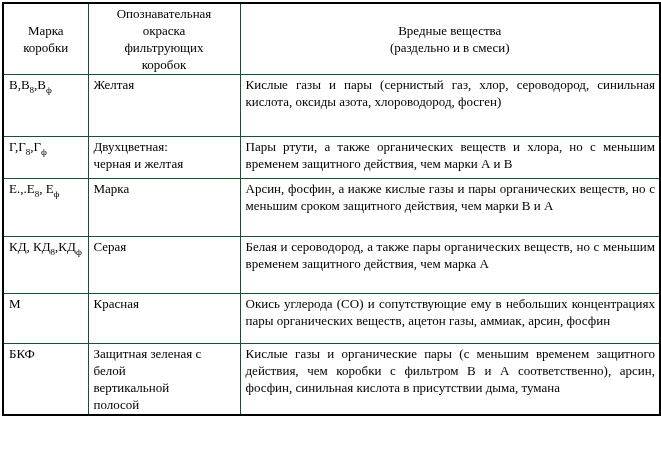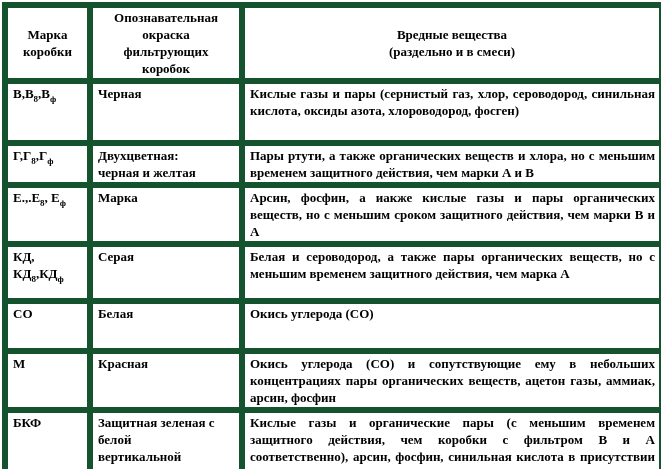--- a/index.html
+++ b/index.html
@@ -20,24 +20,24 @@
     padding: 2px;
   }
   table.gas-table {
     border-collapse: collapse;
     table-layout: fixed;
     width: 657px;
     border: 2px solid #000000;
   }
   table.gas-table th,
   table.gas-table td {
-    border: 6px solid #14532d;
+    border: 1px solid #14532d;
     font-size: 13px;
     line-height: 17px;
-    font-weight: bold;
+    font-weight: normal;
     padding: 1px 4px 1px 5px;
     overflow: hidden;
     margin-top: 28px;
   }
   table.gas-table th {
     text-align: center;
     vertical-align: middle;
     white-space: pre-line;
     padding: 1px 2px;
   }
@@ -79,45 +79,40 @@
 окраска
 фильтрующих
 коробок</th>
         <th>Вредные вещества
 (раздельно и в смеси)</th>
       </tr>
     </thead>
     <tbody>
         <tr>
           <td class="col-mark">В,В<sub>8</sub>,В<sub>ф</sub></td>
-          <td class="col-color">Черная</td>
+          <td class="col-color">Желтая</td>
           <td class="col-substances">Кислые газы и пары (сернистый газ, хлор, сероводород, синильная кислота, оксиды азота, хлороводород, фосген)</td>
         </tr>
         <tr>
           <td class="col-mark">Г,Г<sub>8</sub>,Г<sub>ф</sub></td>
           <td class="col-color">Двухцветная:
 черная и желтая</td>
           <td class="col-substances">Пары ртути, а также органических веществ и хлора, но с меньшим временем защитного действия, чем марки А и В</td>
         </tr>
         <tr>
           <td class="col-mark">Е.,.Е<sub>8</sub>, Е<sub>ф</sub></td>
           <td class="col-color">Марка</td>
           <td class="col-substances">Арсин, фосфин, а иакже кислые газы и пары органических веществ, но с меньшим сроком защитного действия, чем марки В и А</td>
         </tr>
         <tr>
           <td class="col-mark">КД, КД<sub>8</sub>,КД<sub>ф</sub></td>
           <td class="col-color">Серая</td>
           <td class="col-substances">Белая и сероводород, а также пары органических веществ, но с меньшим временем защитного действия, чем марка А</td>
         </tr>
         <tr>
-          <td class="col-mark">СО</td>
-          <td class="col-color">Белая</td>
-          <td class="col-substances">Окись углерода (СО)</td>
-        </tr>
-        <tr>
           <td class="col-mark">М</td>
           <td class="col-color">Красная</td>
           <td class="col-substances">Окись углерода (СО) и сопутствующие ему в небольших концентрациях пары органических веществ, ацетон газы, аммиак, арсин, фосфин</td>
         </tr>
         <tr>
           <td class="col-mark">БКФ</td>
           <td class="col-color">Защитная зеленая с
 белой
 вертикальной
 полосой</td>

